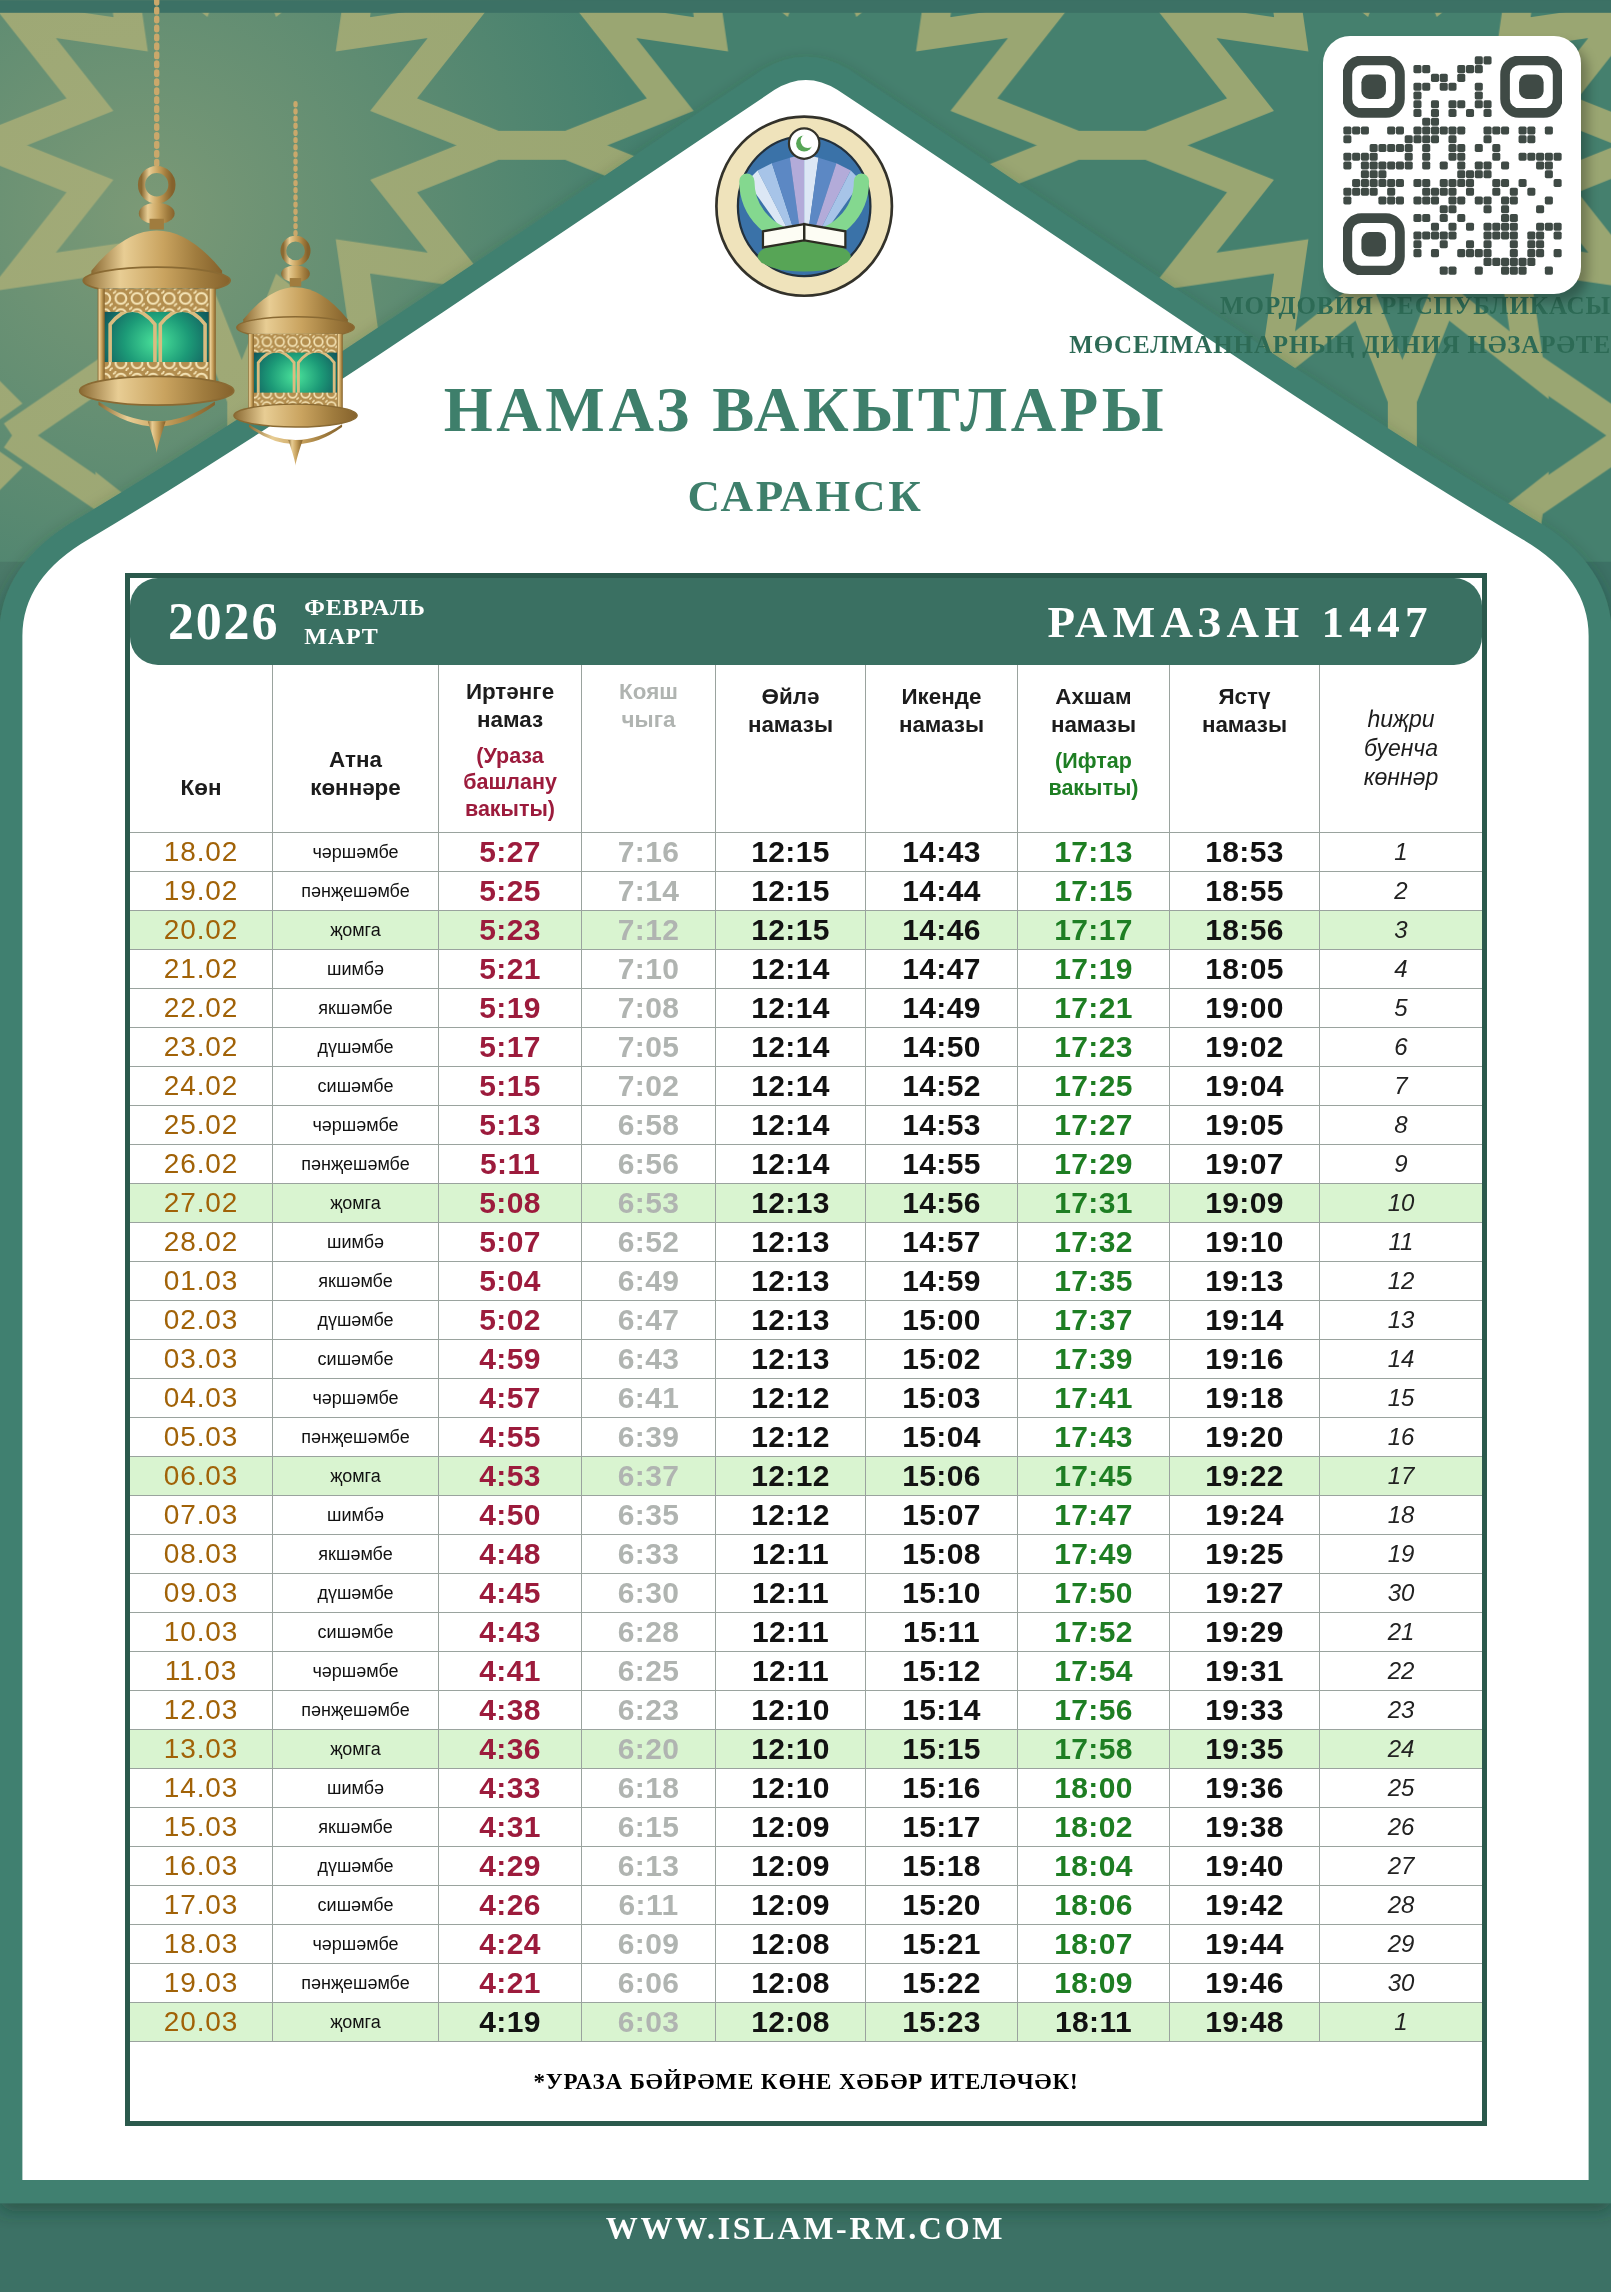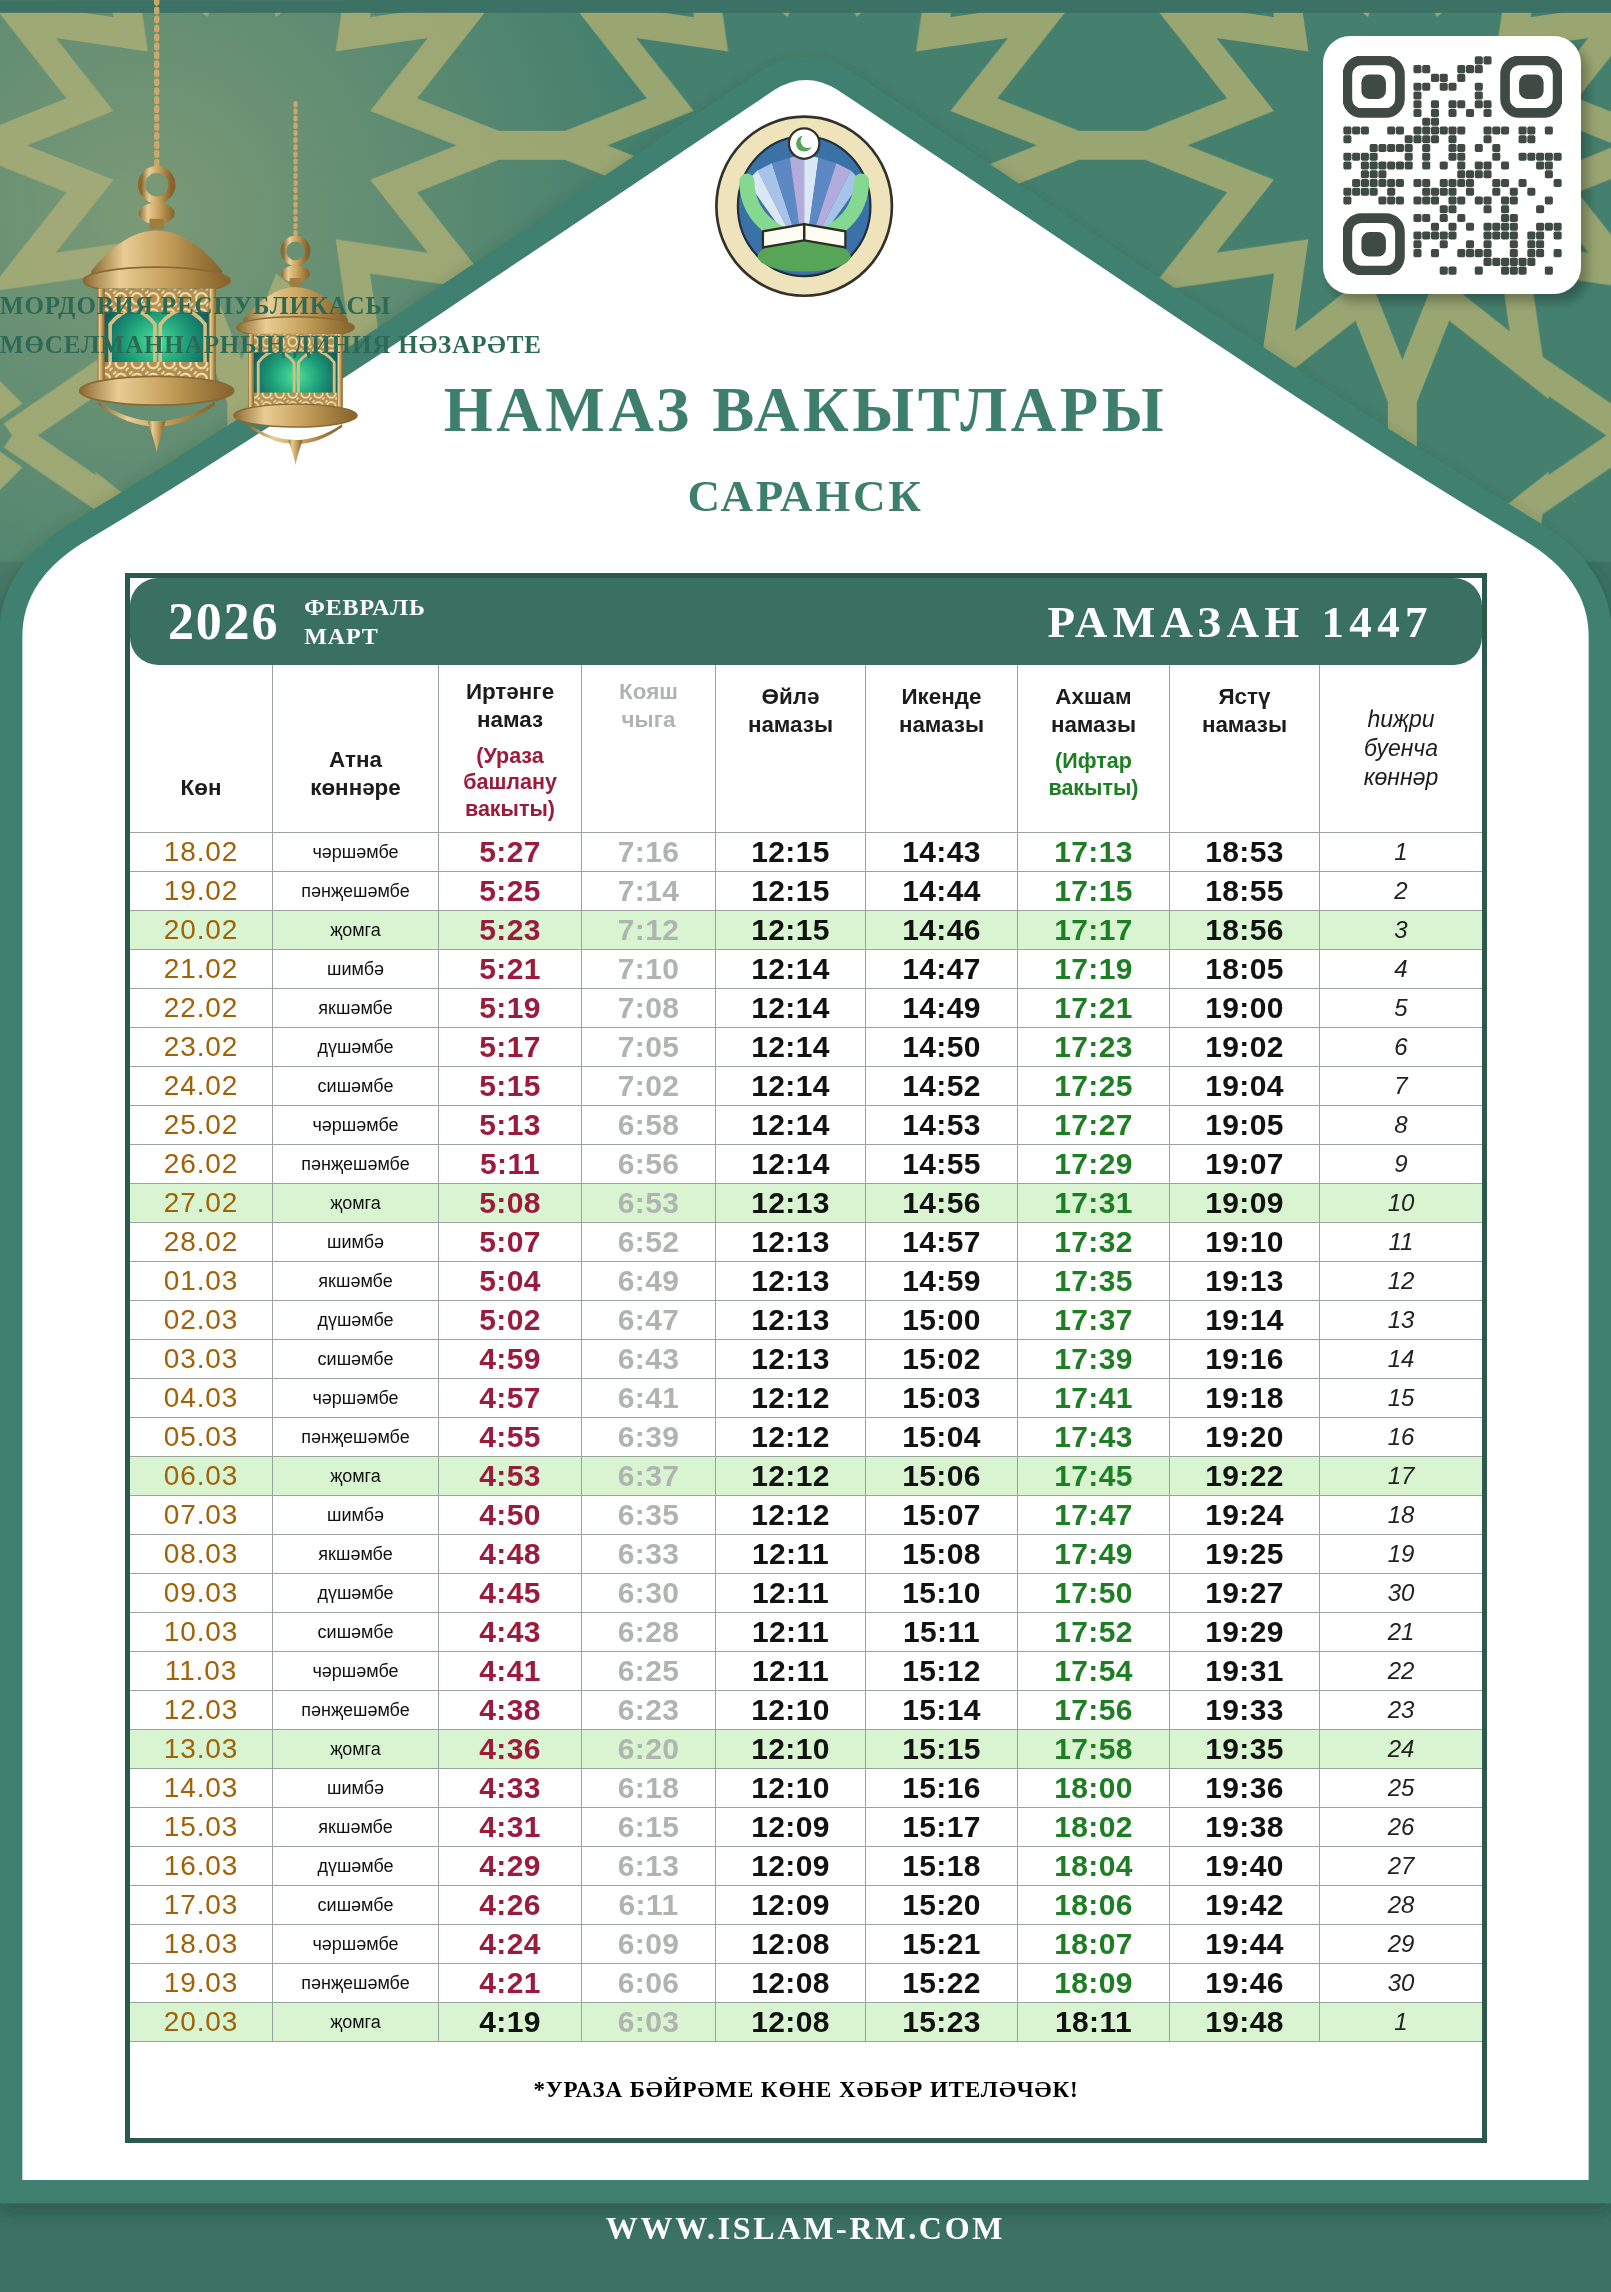--- a/index.html
+++ b/index.html
@@ -11,21 +11,21 @@
   }
   html,body{margin:0;padding:0;}
   body{
     width:1611px;height:2293px;position:relative;overflow:hidden;
     background:var(--page-green);
     font-family:"Liberation Sans",sans-serif;
   }
   #bg{position:absolute;left:0;top:0;width:1611px;height:2293px;}
 
   
-  .org-lines{position:absolute;left:0;top:287px;width:1611px;text-align:left;z-index:5;}
+  .org-lines{position:absolute;left:0;top:287px;width:1611px;text-align:right;z-index:5;}
   .org-line{font-family:"Liberation Serif",serif;font-weight:bold;font-size:25px;
     color:var(--org-green);letter-spacing:0.9px;line-height:1.55;}
   .main-title{position:absolute;left:0;top:374px;width:1611px;text-align:center;
     font-family:"Liberation Serif",serif;font-weight:bold;font-size:63px;
     color:var(--title-green);letter-spacing:3.6px;z-index:5;}
   .city{position:absolute;left:0;top:470px;width:1611px;text-align:center;
     font-family:"Liberation Serif",serif;font-weight:bold;font-size:45px;
     color:var(--title-green);letter-spacing:2.7px;z-index:5;}
 
   
@@ -66,21 +66,21 @@
   .c:last-child{border-right:none;}
   .c.date{font-size:28px;color:#a16207;letter-spacing:0.9px;}
   .c.day{font-size:18px;color:#111;}
   .c.time{font-weight:bold;font-size:30px;color:#121212;letter-spacing:0.4px;}
   .c.fajr{color:var(--fajr-red);}
   .c.sunrise{color:var(--sunrise-gray);}
   .c.maghrib{color:var(--maghrib-green);}
   .c.hijri{font-style:italic;font-size:24px;color:#222;}
   .trow.endrow .c.fajr,.trow.endrow .c.maghrib{color:#121212;}
 
-  .note-box{height:96px;display:flex;align-items:center;justify-content:center;}
+  .note-box{height:79px;display:flex;align-items:center;justify-content:center;}
   .note{font-family:"Liberation Serif",serif;font-weight:bold;font-size:23px;color:#000;
     letter-spacing:0.9px;}
 
   
   .site{position:absolute;left:0;top:2210px;width:1611px;text-align:center;
     font-family:"Liberation Serif",serif;font-weight:bold;font-size:32px;color:#fff;
     letter-spacing:2.7px;z-index:5;}
 </style>
 </head>
 <body>

